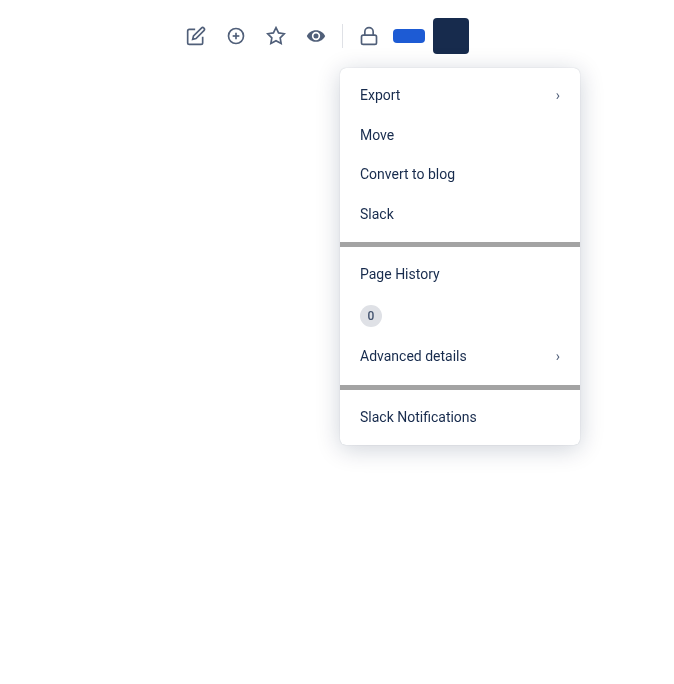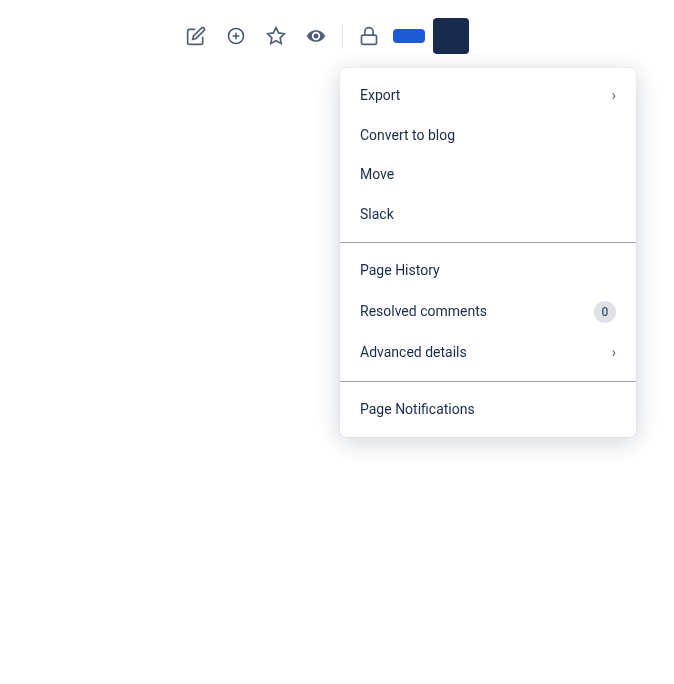--- a/index.html
+++ b/index.html
@@ -75,33 +75,33 @@
       cursor: pointer;
       font-size: 18px;
       letter-spacing: 2px;
     }
 
     
     .dropdown-menu {
       position: absolute;
       top: 68px;
       left: 340px;
-      width: 296px;
+      width: 240px;
       background: #ffffff;
       border-radius: 6px;
       box-shadow: 0 4px 24px rgba(9, 30, 66, 0.20), 0 0 1px rgba(9, 30, 66, 0.25);
       overflow: hidden;
     }
 
     .menu-section {
       padding: 8px 0;
     }
 
     .menu-section + .menu-section {
-      border-top: 1px solid #a3a3a3;
+      border-top: 5px solid #a3a3a3;
     }
 
     .menu-item {
       display: flex;
       align-items: center;
       justify-content: space-between;
       padding: 10px 20px;
       cursor: pointer;
       color: #172b4d;
       font-size: 14px;
@@ -169,40 +169,39 @@
   <button class="more-btn"></button>
 </div>
 
 <div class="dropdown-menu">
   <div class="menu-section" id="section1-container">
   <div class="menu-item">
         <span class="menu-item-label">Export</span>
         <span class="menu-item-chevron">›</span>
       </div>
       <div class="menu-item">
+        <span class="menu-item-label">Move</span>
+      </div>
+      <div class="menu-item">
         <span class="menu-item-label">Convert to blog</span>
-      </div>
-      <div class="menu-item">
-        <span class="menu-item-label">Move</span>
       </div>
       <div class="menu-item">
         <span class="menu-item-label">Slack</span>
       </div>
     </div>
   <div class="menu-section" id="section2-container">
   <div class="menu-item">
         <span class="menu-item-label">Page History</span>
       </div>
       <div class="menu-item">
-        <span class="menu-item-label">Resolved comments</span>
         <span class="menu-item-badge">0</span>
       </div>
       <div class="menu-item">
         <span class="menu-item-label">Advanced details</span>
         <span class="menu-item-chevron">›</span>
       </div>
     </div>
   <div class="menu-section" id="section3-container">
   <div class="menu-item">
-        <span class="menu-item-label">Page Notifications</span>
+        <span class="menu-item-label">Slack Notifications</span>
       </div>
     </div>
 </div>
 
 </body></html>

